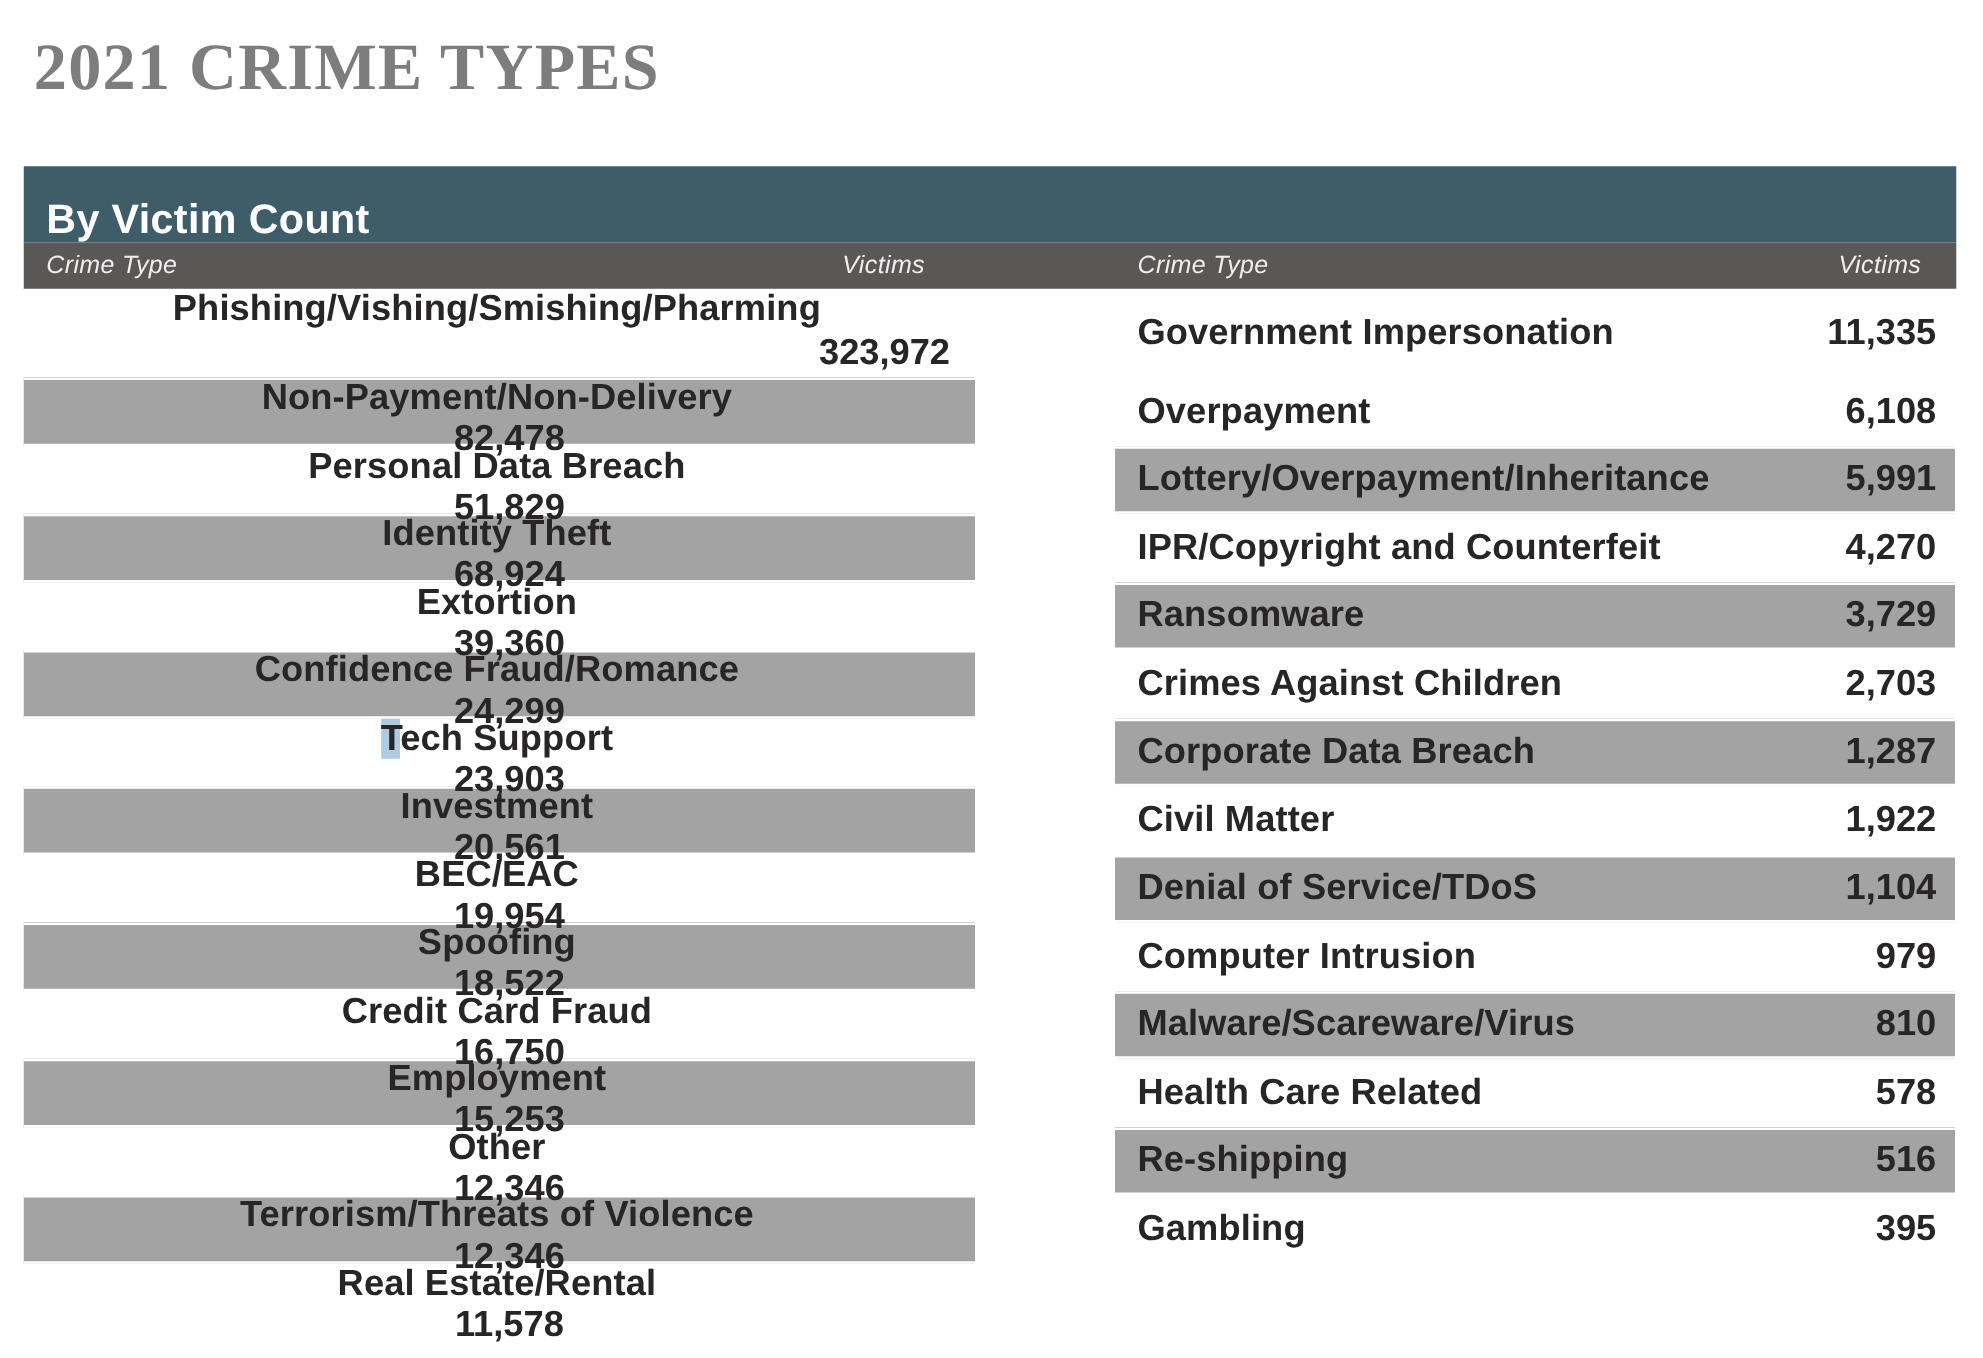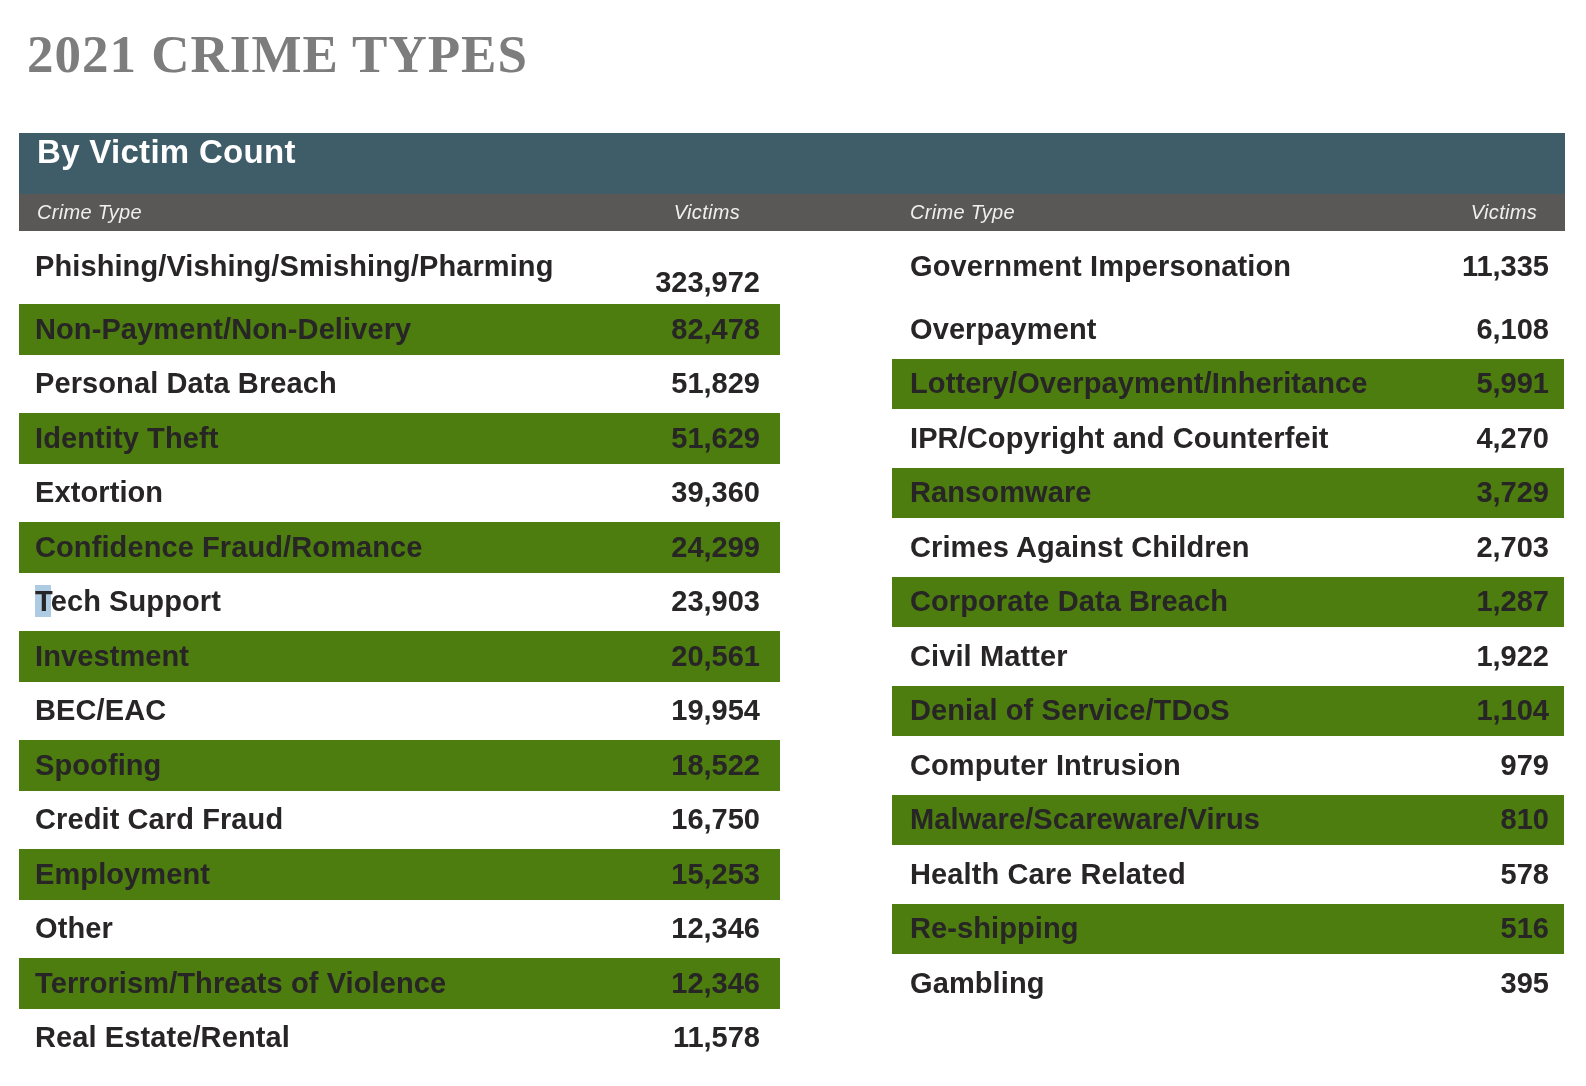--- a/index.html
+++ b/index.html
@@ -18,21 +18,21 @@
     line-height: 1.15;
     color: #7d7d7d;
     letter-spacing: 1px;
   }
 
   .panel { position: absolute; left: 19px; top: 109px; width: 1546px; }
 
   .section-bar {
     height: 61px;
     background: #3f5c69;
-    display: flex; align-items: flex-start;
+    display: flex; align-items: flex-end;
     padding-left: 18px; box-sizing: border-box;
   }
   .section-title {
     color: #ffffff; font-size: 33px; font-weight: bold; letter-spacing: 0.3px;
   }
 
   .cols-bar { position: relative; height: 37px; background: #5a5857; }
   .cols-bar .col-head {
     position: absolute; top: 0; line-height: 37px;
     color: #f0efef; font-size: 20px; font-style: italic; font-weight: 500;
@@ -47,24 +47,24 @@
   .table-left  { width: 761px; }
   .table-right { width: 672px; margin-left: 112px; }
 
   .row {
     display: flex; align-items: center;
     height: 54.5px; box-sizing: border-box;
     background: #ffffff;
   }
   .row.tall { height: 71px; }
   .row.stripe {
-    background: #4d7c0f;
+    background: #a3a3a3;
     box-shadow: inset 0 2px 0 #ffffff, inset 0 -2px 0 #ffffff;
   }
-  .table-left  .row { padding: 0 20px 0 16px; }
+  .table-left  .row { padding: 0 20px 0 16px; flex-direction: column; }
   .table-right .row { padding: 0 15px 0 18px; }
 
   .row-label {
     flex: 1;
     font-size: 29px; font-weight: bold; color: #272525;
     white-space: nowrap; letter-spacing: 0.1px;
   }
   .row-value {
     font-size: 29px; font-weight: bold; color: #272525;
     text-align: right; white-space: nowrap; margin-left: 20px;
@@ -102,21 +102,21 @@
           <div class="row stripe">
             <span class="row-label">Non-Payment/Non-Delivery</span>
             <span class="row-value">82,478</span>
           </div>
           <div class="row">
             <span class="row-label">Personal Data Breach</span>
             <span class="row-value">51,829</span>
           </div>
           <div class="row stripe">
             <span class="row-label">Identity Theft</span>
-            <span class="row-value">51,629</span>
+            <span class="row-value">68,924</span>
           </div>
           <div class="row">
             <span class="row-label">Extortion</span>
             <span class="row-value">39,360</span>
           </div>
           <div class="row stripe">
             <span class="row-label">Confidence Fraud/Romance</span>
             <span class="row-value">24,299</span>
           </div>
           <div class="row">

